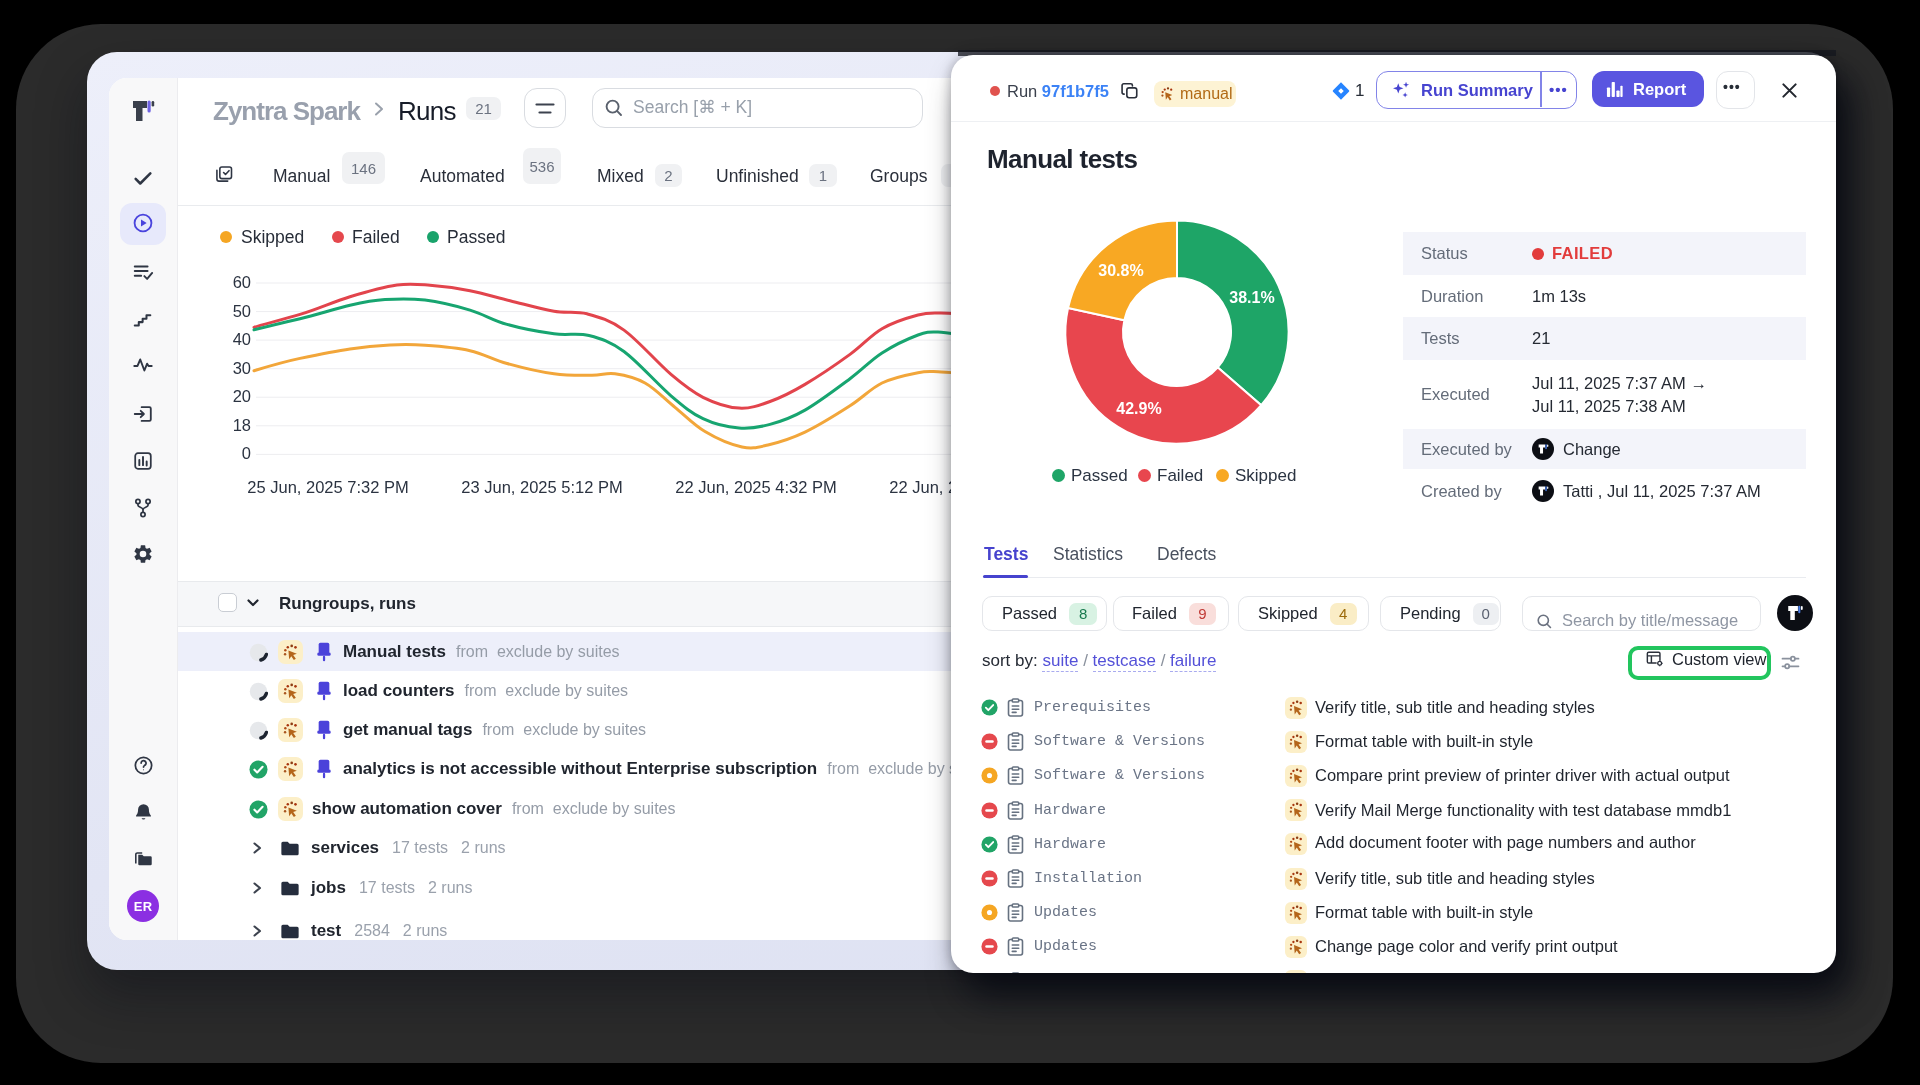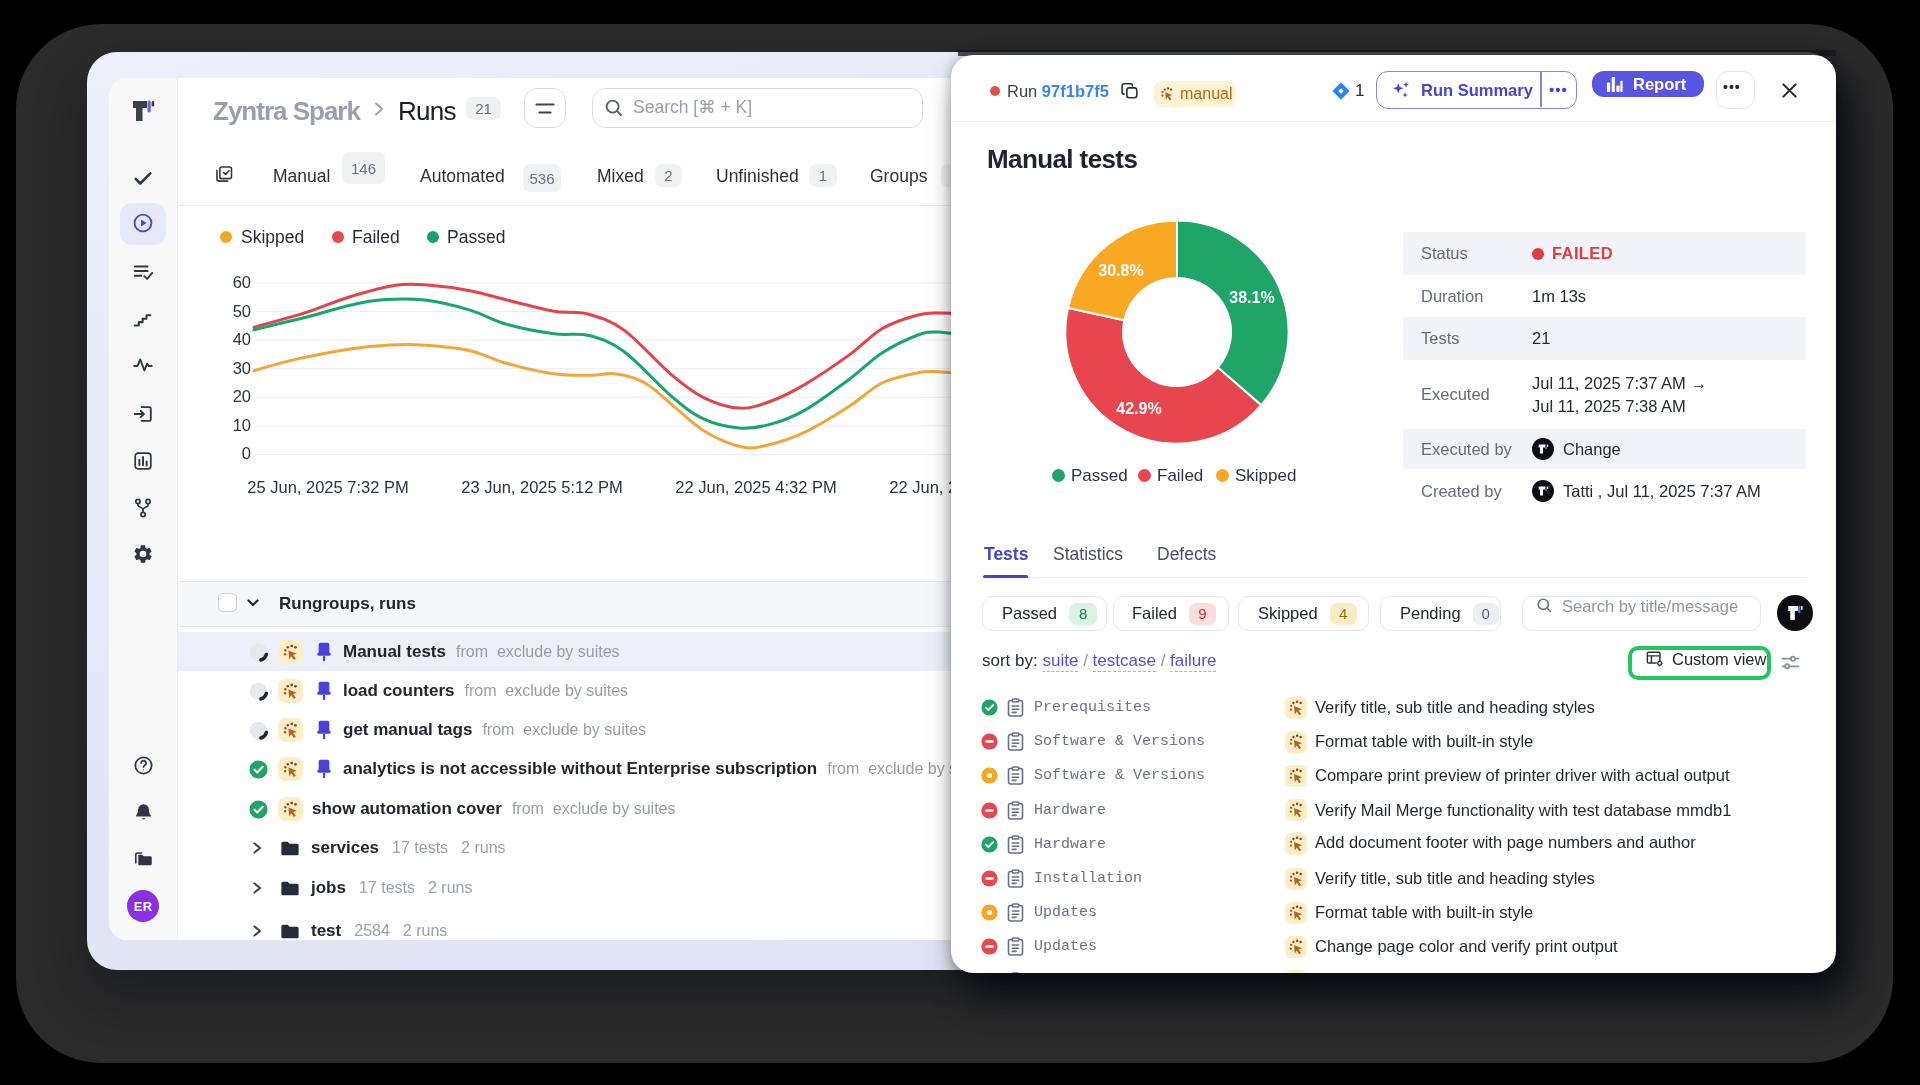--- a/index.html
+++ b/index.html
@@ -129,21 +129,21 @@
 <div class="ab" style="left:633px;top:97px;font-size:17.5px;color:#98a0ab">Search [⌘ + K]</div>
 
 <svg class="ab" style="left:214px;top:164px" width="20" height="20" viewBox="0 0 24 24" fill="none" stroke="#2f3644" stroke-width="1.9" stroke-linejoin="round">
       <rect x="7" y="3.5" width="14" height="14" rx="2.5"></rect>
       <path stroke-linecap="round" d="M11.5 10.2l2.3 2.3 4.2-4.5"></path>
       <path stroke-linecap="round" d="M3.5 7.5v10.5a2.5 2.5 0 002.5 2.5h10.5"></path>
     </svg>
 <div class="ab tabl" style="left:273px;top:166px">Manual</div>
 <div class="ab bdg" style="left:342px;top:152px;width:43px;height:32px">146</div>
 <div class="ab tabl" style="left:420px;top:166px">Automated</div>
-<div class="ab bdg" style="left:523px;top:164px;width:38px;height:28px">536</div>
+<div class="ab bdg" style="left:523px;top:148px;width:38px;height:36px">536</div>
 <div class="ab tabl" style="left:597px;top:166px">Mixed</div>
 <div class="ab bdg" style="left:655px;top:164px;width:27px;height:23px">2</div>
 <div class="ab tabl" style="left:716px;top:166px">Unfinished</div>
 <div class="ab bdg" style="left:809px;top:164px;width:28px;height:23px">1</div>
 <div class="ab tabl" style="left:870px;top:166px">Groups</div>
 <div class="ab bdg" style="left:941px;top:164px;width:30px;height:23px">5</div>
 <div class="ab hline" style="left:178px;top:205px;width:1322px"></div>
 
 <div class="ab dot" style="left:220px;top:231px;width:12px;height:12px;background:#f5a623"></div>
 <div class="ab legtxt" style="left:241px;top:227px">Skipped</div>
@@ -158,21 +158,21 @@
 </g>
 <path stroke="#e2444c" stroke-width="3" stroke-linecap="round" d="M254.0,327.3 C259.0,325.6 282.7,319.5 300.0,314.4 C317.3,309.3 333.8,301.6 350.0,296.7 C366.2,291.8 383.7,286.9 397.0,285.0 C410.3,283.1 417.8,284.3 430.0,285.3 C442.2,286.2 456.7,288.1 470.0,290.7 C483.3,293.3 496.0,297.3 510.0,300.7 C524.0,304.1 541.2,309.1 554.0,311.3 C566.8,313.5 575.3,310.7 587.0,313.8 C598.7,317.0 610.0,320.0 624.0,330.1 C638.0,340.2 657.8,363.2 671.0,374.4 C684.2,385.6 691.7,391.6 703.0,397.3 C714.3,402.9 727.8,407.4 739.0,408.1 C750.2,408.8 759.0,405.5 770.0,401.5 C781.0,397.6 791.7,392.3 805.0,384.4 C818.3,376.5 837.2,363.7 850.0,354.4 C862.8,345.1 870.7,335.3 882.0,328.7 C893.3,322.1 908.3,317.6 918.0,315.0 C927.7,312.4 932.2,313.1 940.0,313.0 C947.8,312.9 960.8,314.2 965.0,314.4"></path>
 <path stroke="#17a570" stroke-width="3" stroke-linecap="round" d="M254.0,329.8 C259.0,328.5 282.7,322.8 300.0,318.7 C317.3,314.6 335.8,308.5 350.0,305.3 C364.2,302.1 372.5,300.4 385.0,299.6 C397.5,298.7 410.8,298.4 425.0,300.1 C439.2,301.9 456.3,306.1 470.0,310.1 C483.7,314.2 493.0,320.5 507.0,324.4 C521.0,328.4 540.3,332.0 554.0,333.8 C567.7,335.7 577.3,332.6 589.0,335.5 C600.7,338.5 610.3,341.5 624.0,351.5 C637.7,361.6 657.8,384.6 671.0,395.8 C684.2,407.0 691.7,413.3 703.0,418.7 C714.3,424.1 727.8,427.2 739.0,428.1 C750.2,429.1 759.0,427.4 770.0,424.4 C781.0,421.4 791.7,417.7 805.0,410.1 C818.3,402.5 837.2,388.2 850.0,378.7 C862.8,369.2 870.7,360.3 882.0,353.0 C893.3,345.7 908.7,338.5 918.0,335.0 C927.3,331.5 930.2,332.0 938.0,332.1 C945.8,332.2 960.5,335.0 965.0,335.5"></path>
 <path stroke="#f2a63a" stroke-width="3" stroke-linecap="round" d="M254.0,370.7 C259.0,369.2 282.7,362.0 300.0,358.4 C317.3,354.8 335.0,351.2 350.0,349.0 C365.0,346.7 377.5,345.6 390.0,345.0 C402.5,344.4 411.7,344.3 425.0,345.3 C438.3,346.2 456.3,347.6 470.0,350.7 C483.7,353.7 493.0,359.7 507.0,363.5 C521.0,367.4 539.8,371.9 554.0,373.8 C568.2,375.8 581.8,375.3 592.0,375.3 C602.2,375.3 606.2,372.5 615.0,373.8 C623.8,375.1 635.0,377.4 645.0,383.0 C655.0,388.5 665.0,399.2 675.0,407.3 C685.0,415.4 693.8,424.9 705.0,431.5 C716.2,438.2 731.5,444.7 742.0,447.0 C752.5,449.2 757.5,447.4 768.0,445.0 C778.5,442.5 791.3,438.6 805.0,432.1 C818.7,425.6 837.2,414.0 850.0,405.8 C862.8,397.6 870.7,388.5 882.0,383.0 C893.3,377.5 908.7,374.5 918.0,372.7 C927.3,370.8 930.2,371.6 938.0,371.8 C945.8,372.0 960.5,373.5 965.0,373.8"></path>
 </svg>
 <div class="ab ylab" style="left:201px;top:273px">60</div>
 <div class="ab ylab" style="left:201px;top:302px">50</div>
 <div class="ab ylab" style="left:201px;top:330px">40</div>
 <div class="ab ylab" style="left:201px;top:359px">30</div>
 <div class="ab ylab" style="left:201px;top:387px">20</div>
-<div class="ab ylab" style="left:201px;top:416px">10</div>
+<div class="ab ylab" style="left:201px;top:416px">18</div>
 <div class="ab ylab" style="left:201px;top:444px">0</div>
 <div class="ab xlab" style="left:218px;top:478px">25 Jun, 2025 7:32 PM</div>
 <div class="ab xlab" style="left:432px;top:478px">23 Jun, 2025 5:12 PM</div>
 <div class="ab xlab" style="left:646px;top:478px">22 Jun, 2025 4:32 PM</div>
 <div class="ab xlab" style="left:860px;top:478px">22 Jun, 2025 4:12 PM</div>
 
 <div class="ab thead"></div>
 <div class="ab cbox"></div>
 <svg class="ab" style="left:246px;top:597px" width="14" height="12" viewBox="0 0 14 12" fill="none" stroke="#21262f" stroke-width="2.2" stroke-linecap="round" stroke-linejoin="round">
       <path d="M2.5 3.5L7 8l4.5-4.5"></path>
@@ -388,21 +388,21 @@
 <div class="ab" style="left:425px;top:16px;width:201px;height:38px;border:1.5px solid #8284e8;border-radius:12px;display:flex;align-items:center">
 <svg style="margin-left:13px" width="22" height="22" viewBox="0 0 24 24" fill="#4744d0">
           <path d="M9 4.5l1.5 4.2 4.2 1.5-4.2 1.5L9 15.9l-1.5-4.2-4.2-1.5 4.2-1.5z"></path>
           <path d="M17.5 3l.9 2.4 2.4.9-2.4.9-.9 2.4-.9-2.4-2.4-.9 2.4-.9z"></path>
           <path d="M16.5 14.5l.8 2.1 2.1.8-2.1.8-.8 2.1-.8-2.1-2.1-.8 2.1-.8z"></path>
         </svg>
 <span style="font-size:16.5px;font-weight:600;color:#4744d0;margin-left:9px">Run Summary</span>
 <span style="position:absolute;left:163px;top:0;width:1.5px;height:35px;background:#8284e8"></span>
 <span style="position:absolute;left:172px;top:9px;color:#4744d0;font-size:15px;letter-spacing:1px;font-weight:700">•••</span>
 </div>
-<div class="ab" style="left:641px;top:16px;width:112px;height:26px;background:#5a55e0;border-radius:12px;display:flex;align-items:center">
+<div class="ab" style="left:641px;top:16px;width:112px;height:36px;background:#5a55e0;border-radius:12px;display:flex;align-items:center">
 <svg style="margin-left:14px" width="17" height="17" viewBox="0 0 18 18" fill="#fff">
           <rect x="1" y="7" width="3.4" height="10" rx="0.8"></rect>
           <rect x="6" y="1" width="3.4" height="16" rx="0.8"></rect>
           <rect x="11" y="10" width="3.4" height="7" rx="0.8"></rect>
           <rect x="15.2" y="5" width="2.4" height="12" rx="0.8"></rect>
         </svg>
 <span style="font-size:16.5px;font-weight:600;color:#fff;margin-left:10px">Report</span>
       </div>
 <div class="ab" style="left:765px;top:16px;width:39px;height:38px;border:1.5px solid #e3e5e9;border-radius:12px"></div>
 <div class="ab" style="left:772px;top:24px;color:#272d37;font-size:14px;letter-spacing:1px;font-weight:700">•••</div>
@@ -467,21 +467,21 @@
 </div>
 <div class="ab hline" style="left:32px;top:522px;width:823px;background:#e9ebef"></div>
 <div class="ab ptaba" style="left:33px;top:489px">Tests</div>
 <div class="ab" style="left:32px;top:520px;width:45px;height:3px;background:#4643ce;border-radius:2px"></div>
 <div class="ab ptab" style="left:102px;top:489px">Statistics</div>
 <div class="ab ptab" style="left:206px;top:489px">Defects</div>
 <div class="chip" style="left:31px;width:125px;padding-left:19px">Passed<span class="cbdg" style="width:28px;background:#d8f2e3;color:#187a4e">8</span></div>
 <div class="chip" style="left:162px;width:116px;padding-left:18px">Failed<span class="cbdg" style="width:27px;background:#f9dedb;color:#c03a35">9</span></div>
 <div class="chip" style="left:287px;width:131px;padding-left:19px">Skipped<span class="cbdg" style="width:27px;background:#faedc6;color:#9c6a0a">4</span></div>
 <div class="chip" style="left:429px;width:121px;padding-left:19px">Pending<span class="cbdg" style="width:26px;background:#edeff2;color:#5a6170">0</span></div>
-<div class="ab" style="left:571px;top:541px;width:239px;height:35px;border:1px solid #e4e6ea;border-radius:10px;display:flex;align-items:flex-start;overflow:hidden">
+<div class="ab" style="left:571px;top:541px;width:239px;height:35px;border:1px solid #e4e6ea;border-radius:10px;display:flex;align-items:flex-end;overflow:hidden">
         <svg style="margin-left:13px;flex:none" width="17" height="17" viewBox="0 0 20 20" fill="none" stroke="#6b7280" stroke-width="1.9" stroke-linecap="round">
           <circle cx="8.6" cy="8.6" r="6"></circle>
           <path d="M13.2 13.2l3.8 3.8"></path>
         </svg>
         <span style="font-size:16.5px;color:#8f96a3;margin-left:9px;white-space:nowrap">Search by title/message</span>
       </div>
 <div class="ab" style="left:826px;top:540px;width:36px;height:36px;border-radius:50%;background:#0c0e14;display:flex;align-items:center;justify-content:center">
         <svg width="17" height="18" viewBox="0 0 23 26">
           <path fill="#fff" d="M1 3h14v7h-4.5v13H4V10H1z"></path>
           <rect x="15.5" y="2.5" width="3" height="11" rx="1.5" fill="#4b7fe8"></rect>

